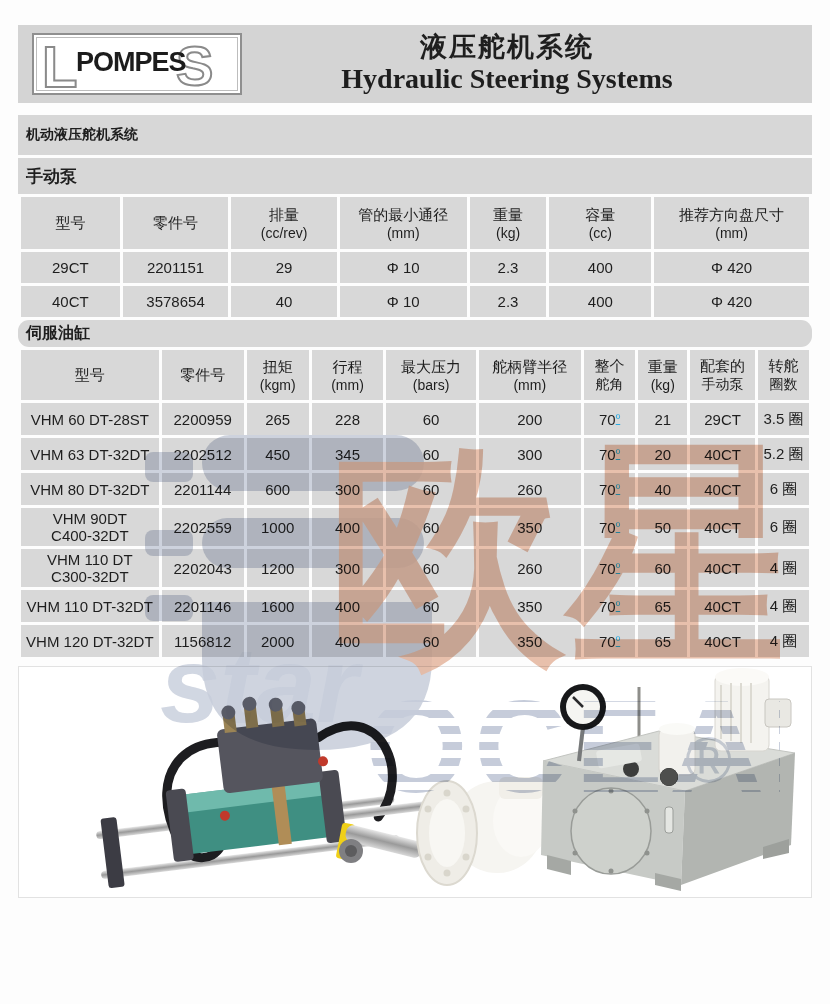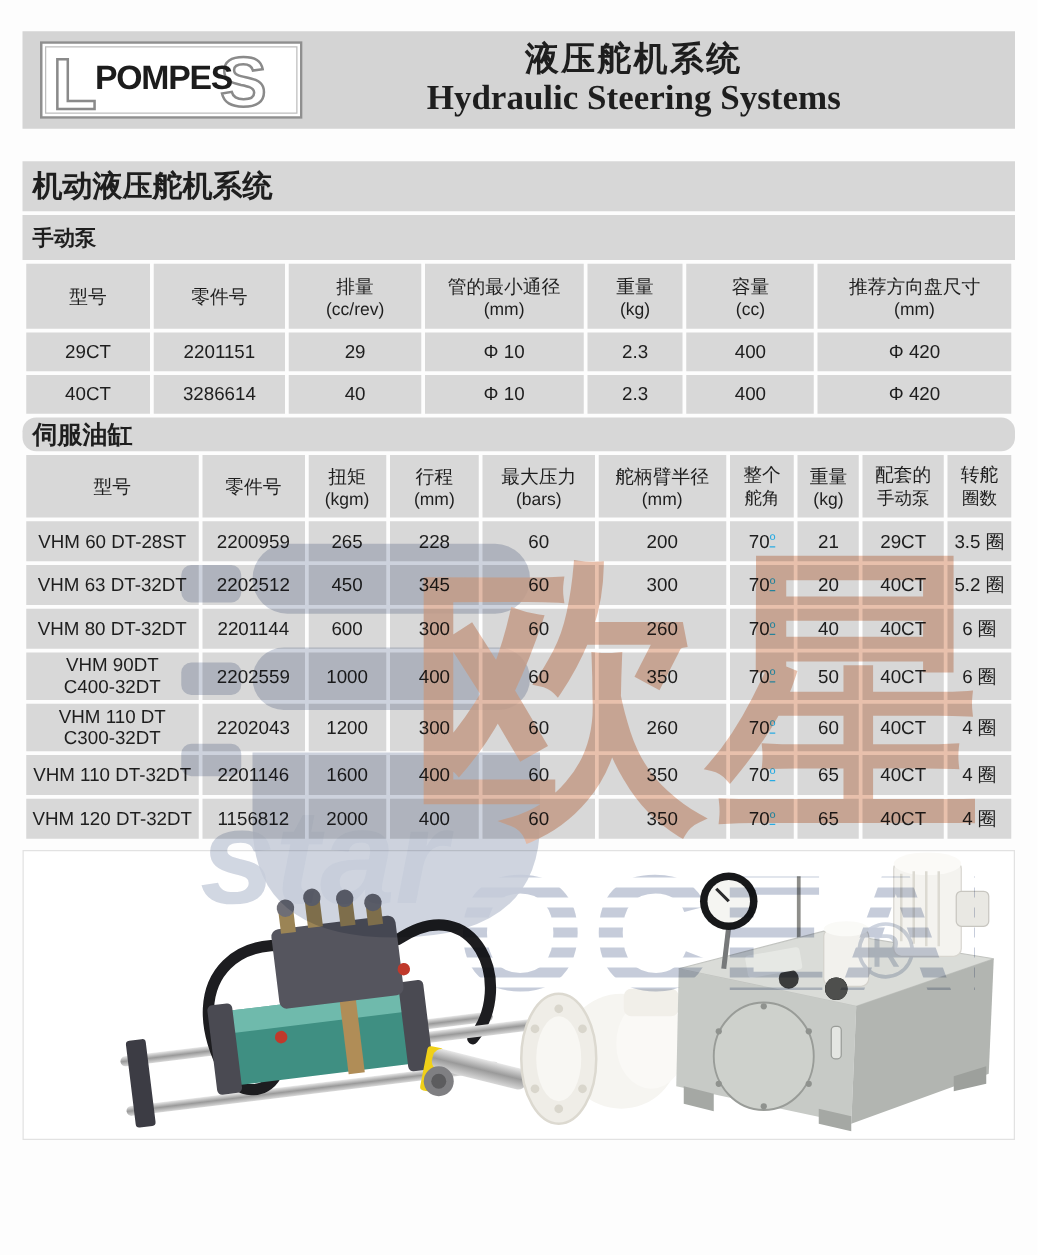--- a/index.html
+++ b/index.html
@@ -12,23 +12,23 @@
   
   .banner{margin-top:25px;height:78px;background:#d4d4d4;display:flex;align-items:center;}
   .logo-box{margin-left:14px;width:206px;height:58px;background:#fff;border:2px solid #8f8f8f;
     box-shadow:inset 0 0 0 2px #fff, inset 0 0 0 3px #bdbdbd;display:flex;align-items:center;justify-content:center;}
   .titles{flex:1;text-align:center;line-height:1.15;padding-right:40px;}
   .title-cn{font-size:27px;font-weight:bold;letter-spacing:2px;}
   .title-en{font-family:"Liberation Serif","DejaVu Serif",serif;font-size:28px;font-weight:bold;}
 
   
   .bar{background:#d7d7d7;font-weight:bold;padding-left:8px;display:flex;align-items:center;}
-  .bar1{margin-top:26px;height:40px;font-size:24px;}
+  .bar1{margin-top:12px;height:40px;font-size:14px;}
   .bar2{margin-top:3px;height:36px;font-size:17px;}
-  .bar3{height:27px;font-size:20px;border-radius:11px;}
+  .bar3{height:27px;font-size:16px;border-radius:11px;}
 
   
   table{width:100%;border-collapse:separate;border-spacing:3px;table-layout:fixed;}
   th,td{background:#d8d8d8;text-align:center;vertical-align:middle;font-weight:normal;
     font-size:15px;padding:2px 1px;overflow:hidden;}
   th .l2{font-size:14px;}
   #t1 th{height:48px;} #t1 td{height:27px;}
   #t2 th{height:46px;font-size:15px;} #t2 td{height:28px;}
   #t1 th:nth-child(1){width:12.8%}#t1 th:nth-child(2){width:13.7%}#t1 th:nth-child(3){width:13.7%}
   #t1 th:nth-child(4){width:16.5%}#t1 th:nth-child(5){width:9.9%}#t1 th:nth-child(6){width:13.2%}
@@ -104,21 +104,21 @@
           <td>29CT</td>
           <td>2201151</td>
           <td>29</td>
           <td>Φ 10</td>
           <td>2.3</td>
           <td>400</td>
           <td>Φ 420</td>
         </tr>
         <tr>
           <td>40CT</td>
-          <td>3286614</td>
+          <td>3578654</td>
           <td>40</td>
           <td>Φ 10</td>
           <td>2.3</td>
           <td>400</td>
           <td>Φ 420</td>
         </tr>
       </tbody>
   </table>
 
   <div class="bar bar3">伺服油缸</div>

